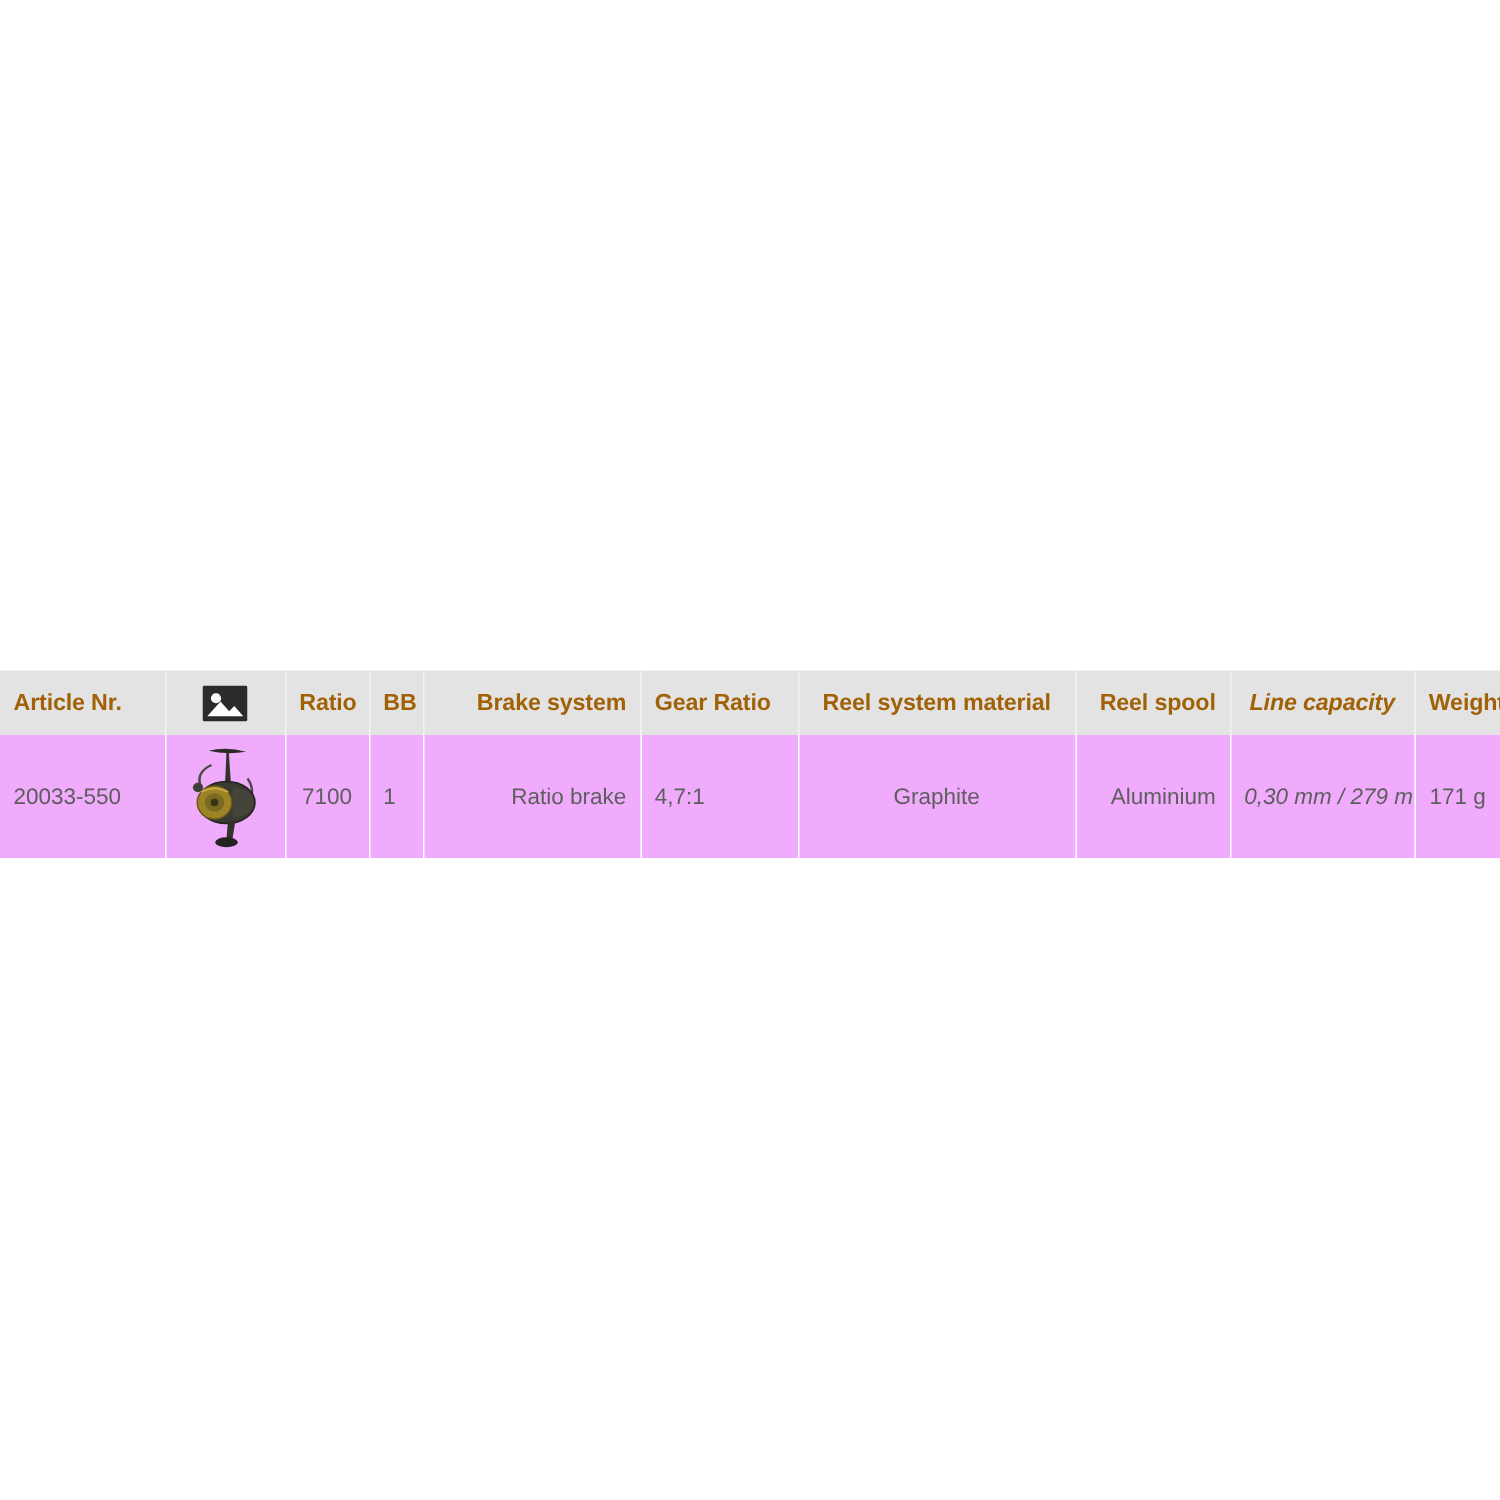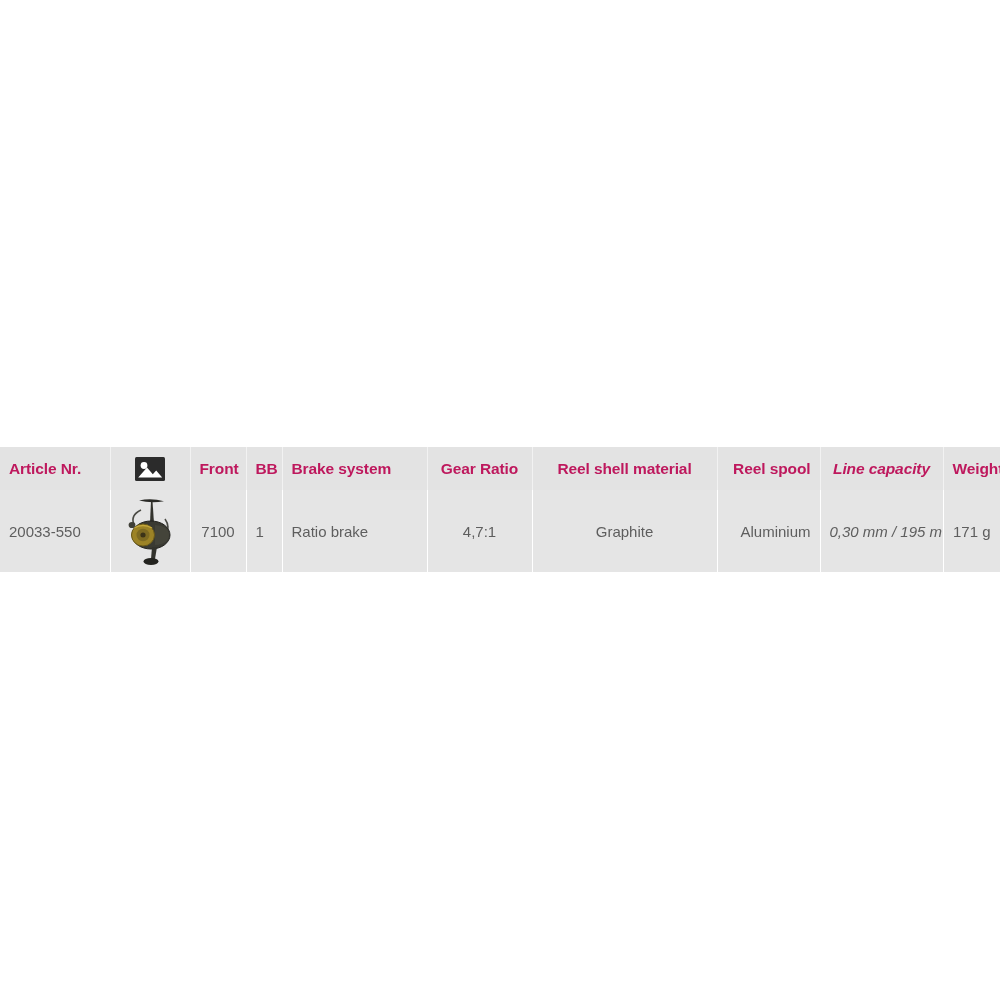--- a/index.html
+++ b/index.html
@@ -31,34 +31,34 @@
 
   
   table.spec-table thead tr {
     background: #e3e3e3;
   }
   table.spec-table thead th {
     height: 43px;
     padding: 0 9px;
     font-size: 15.5px;
     font-weight: bold;
-    color: #be185d;
+    color: #a16207;
     letter-spacing: -0.1px;
     white-space: nowrap;
     vertical-align: middle;
     border-right: 1px solid #f2f2f2;
     box-sizing: border-box;
   }
   table.spec-table thead th:last-child {
     border-right: none;
   }
 
   
   table.spec-table tbody tr {
-    background: #e5e5e5;
+    background: #f0abfc;
   }
   table.spec-table tbody td {
     height: 82px;
     padding: 0 9px;
     font-size: 15px;
     font-weight: normal;
     color: #5e5e5e;
     white-space: nowrap;
     vertical-align: middle;
     border-right: 1px solid #ffffff;
@@ -66,22 +66,22 @@
   }
   table.spec-table tbody td:last-child {
     border-right: none;
   }
 
   
   .col-article   { width: 110px;  text-align: left;   }
   .col-thumb     { width: 80px;   text-align: center; }
   .col-size      { width: 56px;   text-align: center; }
   .col-bb        { width: 36px;   text-align: left; }
-  .col-brake     { width: 145px;  text-align: left; }
-  .col-gear      { width: 105px;  text-align: center; }
+  .col-brake     { width: 145px;  text-align: right; }
+  .col-gear      { width: 105px;  text-align: left; }
   .col-shell     { width: 185px;  text-align: center; }
   .col-spool     { width: 103px;  text-align: right; }
   .col-linecap   { width: 123px;  text-align: center; font-style: italic; }
   .col-weight    { width: 57px;   text-align: center; }
 
   th.col-article { text-align: left; padding-left: 14px; }
   td.col-article { text-align: left; padding-left: 14px; }
   th.col-weight, td.col-weight { padding-right: 12px; }
 
   
@@ -122,25 +122,25 @@
             <svg viewBox="0 0 30 24" width="30" height="24" xmlns="http://www.w3.org/2000/svg">
               <rect x="0" y="0" width="30" height="24" rx="1.5" fill="#2b2b2b"></rect>
               <rect x="2.5" y="2.5" width="25" height="19" fill="#2b2b2b"></rect>
               <circle cx="9" cy="8.5" r="3.4" fill="#ffffff"></circle>
               <path d="M3.2 20.5 L12 10.6 L17.8 17.2 L21.2 13.6 L27.2 20.5 Z" fill="#ffffff"></path>
             </svg>
           </span>
           <span class="hidden-acc"></span>
         </th>
 
-        <th class="col-size">Front</th>
+        <th class="col-size">Ratio</th>
         <th class="col-bb">BB</th>
         <th class="col-brake">Brake system</th>
         <th class="col-gear">Gear Ratio</th>
-        <th class="col-shell">Reel shell material</th>
+        <th class="col-shell">Reel system material</th>
         <th class="col-spool">Reel spool</th>
         <th class="col-linecap">Line capacity</th>
         <th class="col-weight">Weight</th>
       </tr>
     </thead>
 
     <tbody>
       <tr>
         <td class="col-article">20033-550</td>
 
@@ -176,18 +176,18 @@
           </span>
 
         </td>
 
         <td class="col-size">7100</td>
         <td class="col-bb">1</td>
         <td class="col-brake">Ratio brake</td>
         <td class="col-gear">4,7:1</td>
         <td class="col-shell">Graphite</td>
         <td class="col-spool">Aluminium</td>
-        <td class="col-linecap">0,30 mm / 195 m</td>
+        <td class="col-linecap">0,30 mm / 279 m</td>
         <td class="col-weight">171 g</td>
       </tr>
     </tbody>
   </table>
 </div>
 
 </body></html>

